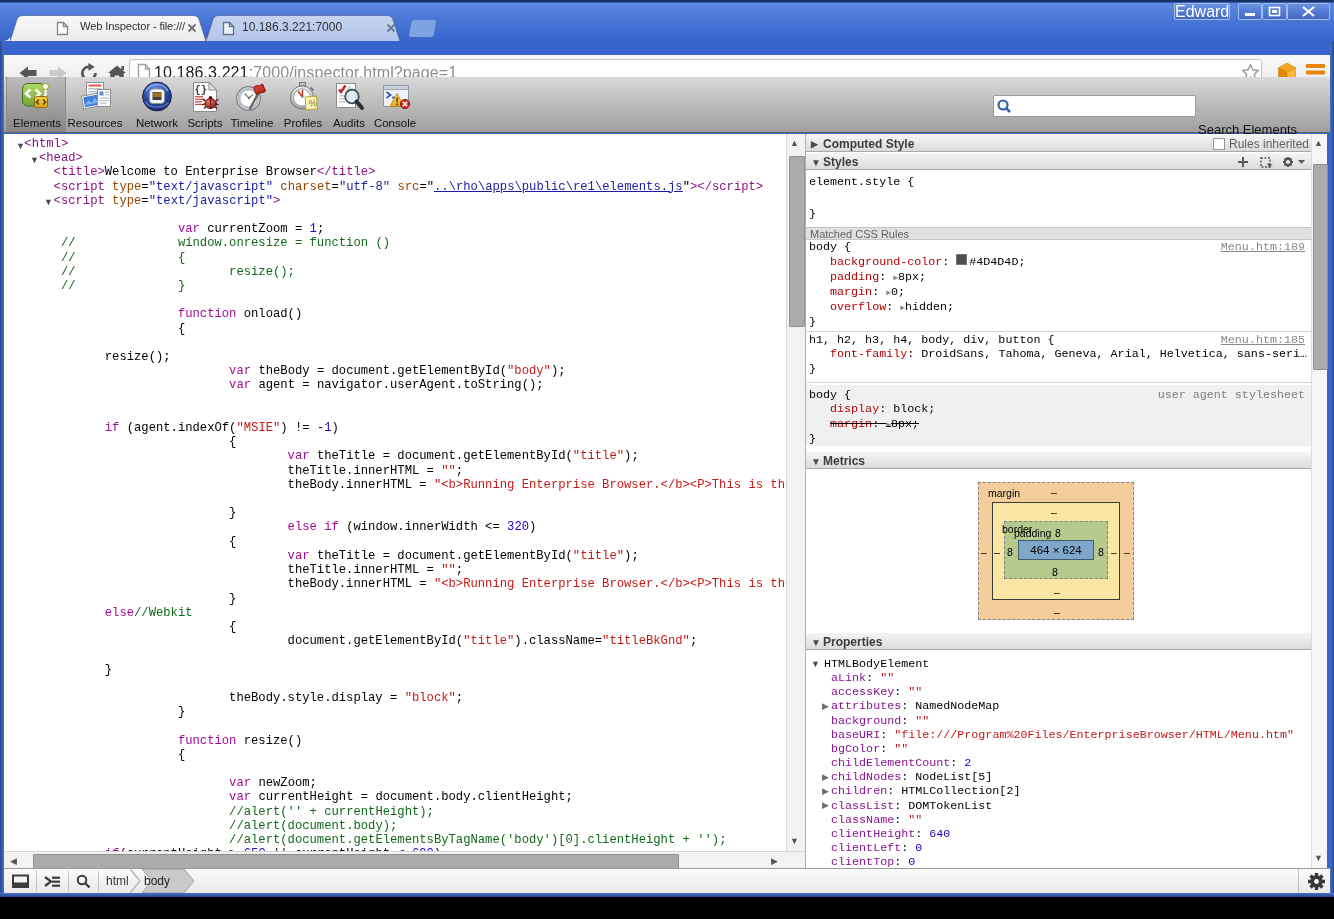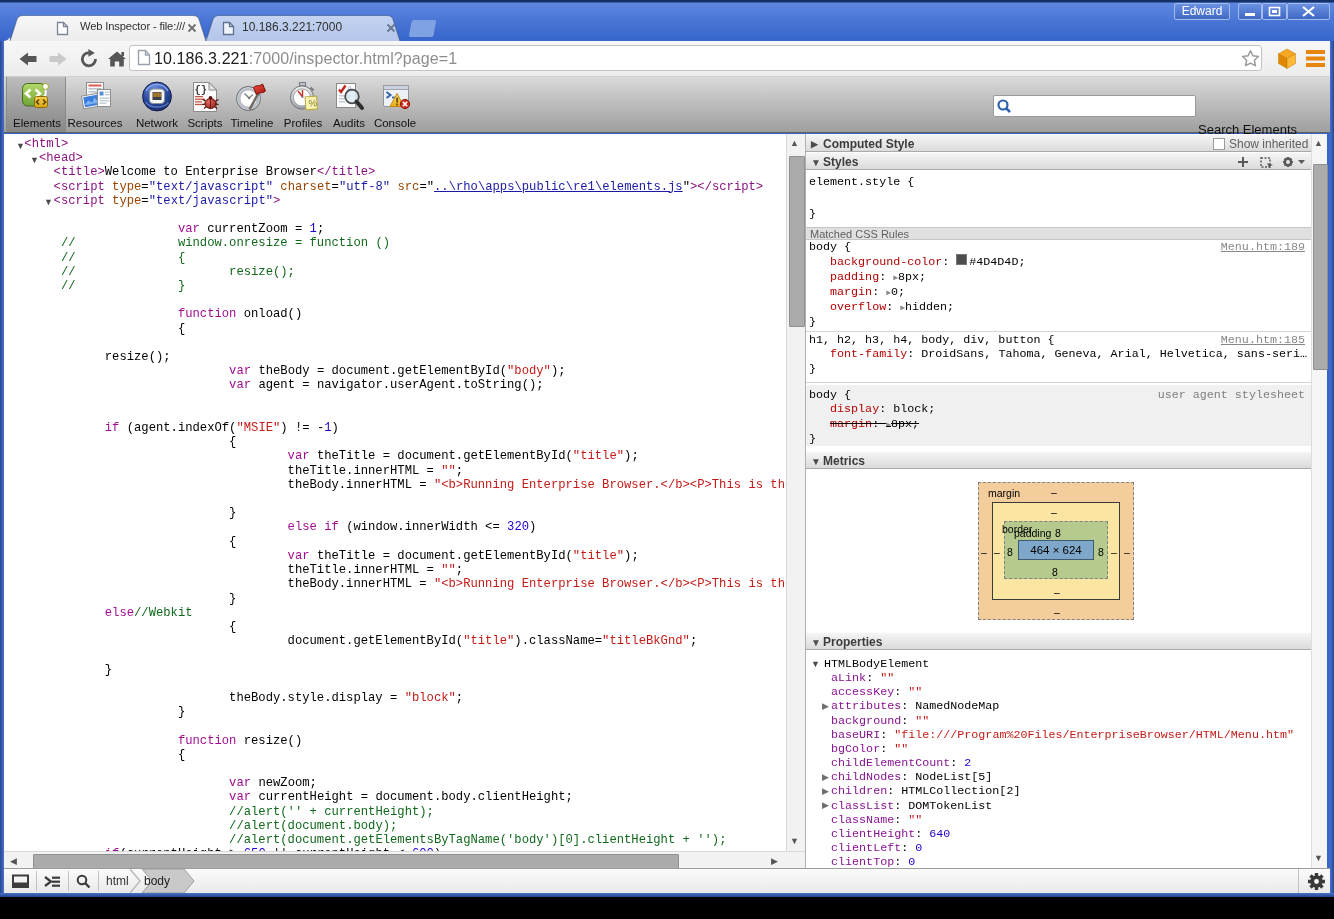--- a/index.html
+++ b/index.html
@@ -8,24 +8,24 @@
   .ab{position:absolute;}
   #win{position:absolute;left:0;top:0;width:1334px;height:897px;
     background:linear-gradient(#142e63 0px,#16336e 2px,#5e87e0 3px,#4a76d6 20px,#3765cb 41px);}
   
   #bl{left:0;top:41px;width:4px;height:852px;background:linear-gradient(90deg,#27488f,#4671cd);}
   #br{left:1330px;top:41px;width:4px;height:852px;background:linear-gradient(90deg,#4671cd,#27488f);}
   #bb{left:0;top:893px;width:1334px;height:4px;background:linear-gradient(#4671cd,#25458a);}
   
   .wbtn{top:3px;height:15px;border:1px solid #a3bcf0;border-radius:2px;background:linear-gradient(#6a91e2,#4068c4);}
   .wbtn svg{position:absolute;left:0;top:0;}
-  #edward{left:1174px;top:3px;width:54px;height:15px;border:1px solid #a3bcf0;border-radius:2px;background:linear-gradient(#6a91e2,#4068c4);color:#fff;font-size:12px;text-align:center;line-height:15px;}
+  #edward{left:1174px;top:3px;width:54px;height:15px;border:1px solid #a3bcf0;border-radius:2px;background:linear-gradient(#6a91e2,#4068c4);color:#fff;font-size:16px;text-align:center;line-height:15px;}
   .tabtxt{top:20px;font-size:12px;color:#303030;white-space:nowrap;}
   
-  #tbar{left:4px;top:41px;width:1326px;height:36px;background:linear-gradient(#f7f7f7,#ececec);border-bottom:1px solid #cfcfcf;box-sizing:border-box;}
+  #tbar{left:4px;top:55px;width:1326px;height:36px;background:linear-gradient(#f7f7f7,#ececec);border-bottom:1px solid #cfcfcf;box-sizing:border-box;}
   #omni{left:125px;top:4px;width:1131px;height:24px;background:#fff;border:1px solid #c3c3c3;border-radius:3px;}
   #url{left:150px;top:9px;font-size:16px;color:#1d1d1d;white-space:nowrap;letter-spacing:0.1px;}
   #url span{color:#8d8d8d;}
   
   #dtb{left:4px;top:77px;width:1326px;height:56px;background:linear-gradient(#dadada,#bebebe 45%,#9f9f9f);border-bottom:1px solid #606060;box-sizing:border-box;}
   #dsel{left:2px;top:0px;width:58px;height:55px;background:linear-gradient(#bdbdbd,#a3a3a3 45%,#878787);border-left:1px solid #8a8a8a;border-right:1px solid #8a8a8a;}
   .dlab{top:40px;font-size:11.5px;color:#111;text-align:center;width:70px;}
   #sbox{left:989px;top:18px;width:201px;height:20px;background:#fff;border:1px solid #9a9a9a;border-radius:2px;}
   #slab{left:1194px;top:21px;font-size:13px;color:#111;margin-top:24px;}
   
@@ -381,21 +381,21 @@
   <div class="ab thumb" style="left:29px;top:2px;width:644px;height:13px;"></div>
   <div class="ab sbtn" style="right:8px;top:4px;">▶</div>
 </div>
 <div class="ab" style="left:786px;top:851px;width:19px;height:17px;background:#f2f2f2;border-top:1px solid #d8d8d8;box-sizing:border-box;"></div>
 
 <div class="ab" id="side">
       <div class="shead ab" style="top:0px;">
         <span class="harr" style="font-size:9px;">▶</span>
         <span class="t">Computed Style</span>
         <span style="position:absolute;left:407px;top:3px;width:10px;height:10px;background:#fff;border:1px solid #9a9a9a;"></span>
-        <span style="position:absolute;left:423px;top:2px;font-weight:normal;color:#5f5f5f;font-size:12px;">Show inherited</span>
+        <span style="position:absolute;left:423px;top:2px;font-weight:normal;color:#5f5f5f;font-size:12px;">Rules inherited</span>
       </div>
       <div class="shead ab" style="top:18px;">
         <span class="harr">▼</span>
         <span class="t">Styles</span>
         <svg style="position:absolute;left:430px;top:2px;" width="72" height="14">
           <path d="M7 2 V12 M2 7 H12" stroke="#5a5a5a" stroke-width="2"></path>
           <rect x="25" y="3" width="9" height="9" fill="none" stroke="#5a5a5a" stroke-width="1.5" stroke-dasharray="2 1.5"></rect>
           <path d="M31 8 l6 2 -2.5 1 -1 2.5 z" fill="#5a5a5a"></path>
           <circle cx="52" cy="7" r="3.2" fill="none" stroke="#5a5a5a" stroke-width="2.4"></circle>
           <g stroke="#5a5a5a" stroke-width="2.2">

